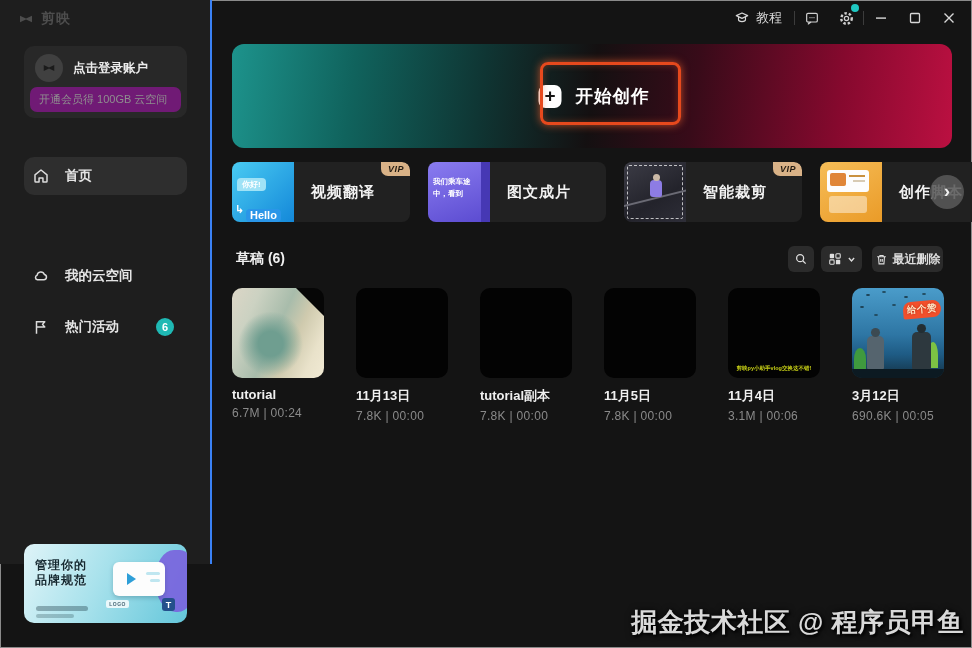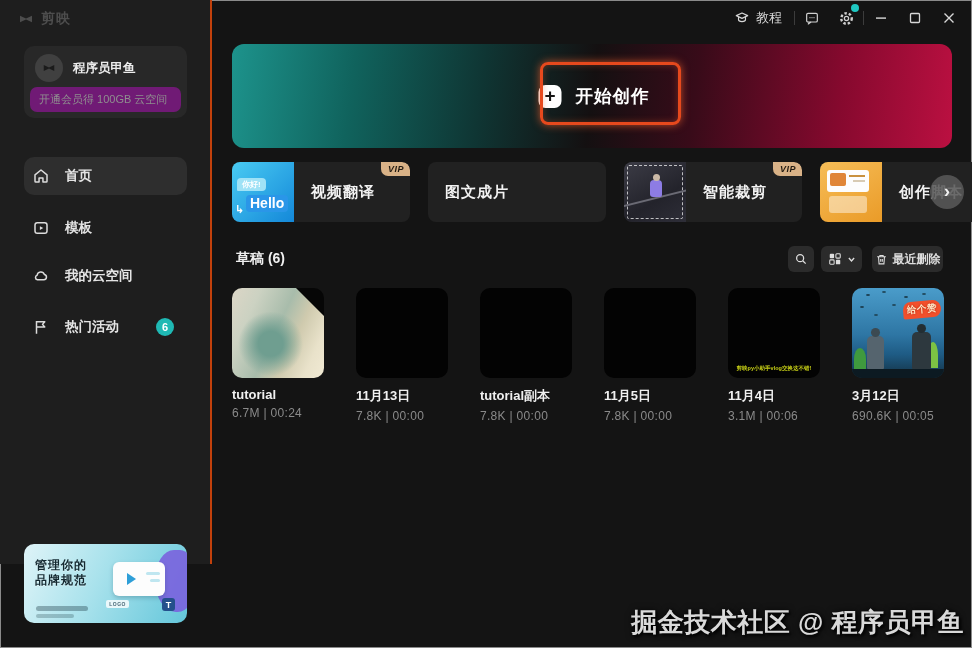--- a/index.html
+++ b/index.html
@@ -13,21 +13,21 @@
     color:#4d4d4d; font-size:14px; font-weight:700; letter-spacing:1px; }
   #tb-right { position:absolute; right:6px; top:0; height:36px; display:flex; align-items:center; }
   .tb-item { display:flex; align-items:center; gap:6px; color:#d6d6d6; font-size:13px; padding:0 12px; cursor:default; }
   .tb-sep { width:1px; height:14px; background:#3c3c3c; }
   .tb-icon { width:34px; height:36px; display:flex; align-items:center; justify-content:center; color:#cfcfcf; position:relative; }
   .dot { position:absolute; top:4px; right:4px; width:8px; height:8px; border-radius:50%; }
   .wc { width:34px; height:36px; display:flex; align-items:center; justify-content:center; color:#d8d8d8; }
 
   
   #sidebar { position:absolute; left:0; top:0; width:212px; height:564px; background:#1e1e1e;
-    border-right:2px solid #c2410c; }
+    border-right:2px solid #3b82f6; }
   #login-card { position:absolute; left:24px; top:46px; width:163px; height:72px; background:#282828; border-radius:10px; }
   #login-row { display:flex; align-items:center; gap:10px; padding:8px 0 0 11px; }
   #avatar { width:28px; height:28px; border-radius:50%; background:#404040; display:flex;
     align-items:center; justify-content:center; color:#1b1b1b; flex:none; }
   #login-label { font-size:12.5px; font-weight:700; color:#ececec; }
   #login-promo { position:absolute; left:6px; right:6px; bottom:6px; height:25px; background:#701a75;
     border-radius:7px; color:#8f8f8f; font-size:11px; display:flex; align-items:center; padding-left:9px; }
   .nav-item { position:absolute; left:24px; width:163px; height:38px; border-radius:10px;
     display:flex; align-items:center; gap:15px; padding-left:8px; color:#e4e4e4;
     font-size:13.5px; font-weight:600; cursor:default; }
@@ -72,21 +72,21 @@
   
   .feature-card { position:absolute; top:162px; width:178px; height:60px; background:#212121;
     border-radius:8px; display:flex; align-items:center; overflow:hidden; cursor:default; }
   .fthumb { width:62px; height:60px; flex:none; position:relative; overflow:hidden; }
   .flabel { margin-left:17px; font-size:15px; font-weight:700; color:#f2f2f2; letter-spacing:1px; white-space:nowrap; }
   .vip { position:absolute; top:0; right:0; background:#d9b287; color:#241c12; font-size:9px;
     font-weight:800; font-style:italic; padding:2px 6px 2px 7px; border-radius:0 8px 0 7px; letter-spacing:.5px; }
   .th-translate { background:linear-gradient(135deg,#49cbf2 0%,#1488d9 100%); }
   .bub-top { position:absolute; left:5px; top:16px; background:#9fe2f6; color:#fff; font-size:8px;
     font-weight:700; padding:1px 5px; border-radius:4px 4px 4px 1px; }
-  .bub-bottom { position:absolute; left:14px; bottom:10px; background:#2a96e8; color:#fff; font-size:14px;
+  .bub-bottom { position:absolute; left:14px; bottom:0; background:#2a96e8; color:#fff; font-size:11px;
     font-weight:800; padding:0 4px 1px; border-radius:4px; }
   .bub-arrow { position:absolute; left:3px; bottom:6px; color:#fff; font-size:11px; font-weight:700; }
   .th-text2video { background:linear-gradient(160deg,#8a7cf0 0%,#5a4ad0 100%); }
   .th-text2video::after { content:""; position:absolute; right:0; top:0; bottom:0; width:9px; background:#4638b4; }
   .t2v-cap { position:absolute; left:5px; top:14px; width:46px; color:#fff; font-size:7.5px;
     font-weight:700; line-height:1.55; }
   .th-smartcrop { background:linear-gradient(150deg,#3c3c46 0%,#23232b 60%,#2e2e38 100%); }
   .th-smartcrop::before { content:""; position:absolute; inset:3px; border:1px dashed rgba(255,255,255,.7); border-radius:2px; }
   .crop-rail { position:absolute; left:-4px; top:34px; width:80px; height:2px; background:#6a6a74; transform:rotate(-14deg); }
   .skater { position:absolute; left:26px; top:18px; width:12px; height:17px; background:#8d7ce4; border-radius:4px 4px 2px 3px; }
@@ -151,41 +151,32 @@
       <span>剪映</span>
     </div>
 
     <div id="login-card">
       <div id="login-row">
         <div id="avatar">
           <svg width="14" height="14" viewBox="0 0 24 24" fill="currentColor">
               <path d="M3 7l9 4.1v1.8L3 17zM21 7l-9 4.1v1.8L21 17z"></path>
             </svg>
         </div>
-        <div id="login-label">程序员甲鱼</div>
+        <div id="login-label">点击登录账户</div>
       </div>
       <div id="login-promo">开通会员得 100GB 云空间</div>
     </div>
 
     <div class="nav-item active" style="top:157px">
       <span class="nav-icon">
         <svg viewBox="0 0 24 24" fill="none" stroke="currentColor" stroke-width="2" stroke-linejoin="round">
             <path d="M4 10.5L12 4l8 6.5V19a1 1 0 0 1-1 1h-4.4v-5.2H9.4V20H5a1 1 0 0 1-1-1z"></path>
           </svg>
       </span>
       <span>首页</span>
-    </div>
-    <div class="nav-item" style="top:209px">
-      <span class="nav-icon">
-        <svg viewBox="0 0 24 24" fill="none" stroke="currentColor" stroke-width="2">
-            <rect x="4" y="5" width="16" height="14" rx="3"></rect>
-            <path d="M10.5 9.5l4.5 2.5-4.5 2.5z" fill="currentColor" stroke="none"></path>
-          </svg>
-      </span>
-      <span>模板</span>
     </div>
     <div class="nav-item" style="top:257px">
       <span class="nav-icon">
         <svg viewBox="0 0 24 24" fill="none" stroke="currentColor" stroke-width="2" stroke-linejoin="round">
             <path d="M7.2 17h8.6a3.6 3.6 0 0 0 .7-7.1A5 5 0 0 0 6.8 11 3.1 3.1 0 0 0 7.2 17z"></path>
           </svg>
       </span>
       <span>我的云空间</span>
     </div>
     <div class="nav-item" style="top:308px">
@@ -274,20 +265,23 @@
     <div class="fthumb th-translate">
       <span class="bub-top">你好!</span>
       <span class="bub-arrow">↳</span>
       <span class="bub-bottom">Hello</span>
     </div>
     <div class="flabel">视频翻译</div>
     <div class="vip">VIP</div>
   </div>
 
   <div class="feature-card" style="left:428px">
+    <div class="fthumb th-text2video">
+      <div class="t2v-cap">我们乘车途中，看到</div>
+    </div>
     <div class="flabel">图文成片</div>
   </div>
 
   <div class="feature-card" style="left:624px">
     <div class="fthumb th-smartcrop">
       <div class="crop-rail"></div>
       <div class="skater"></div>
     </div>
     <div class="flabel">智能裁剪</div>
     <div class="vip">VIP</div>

